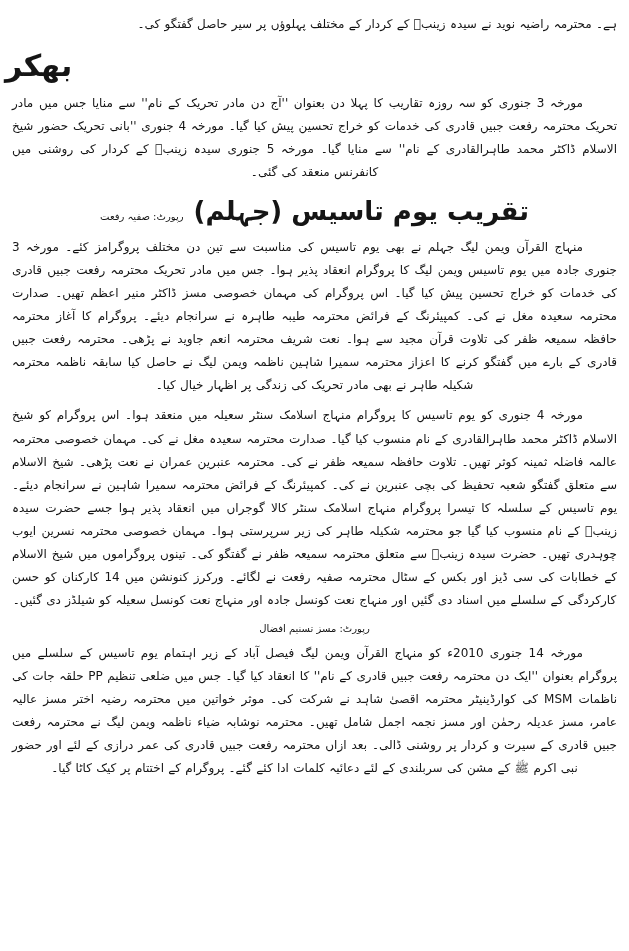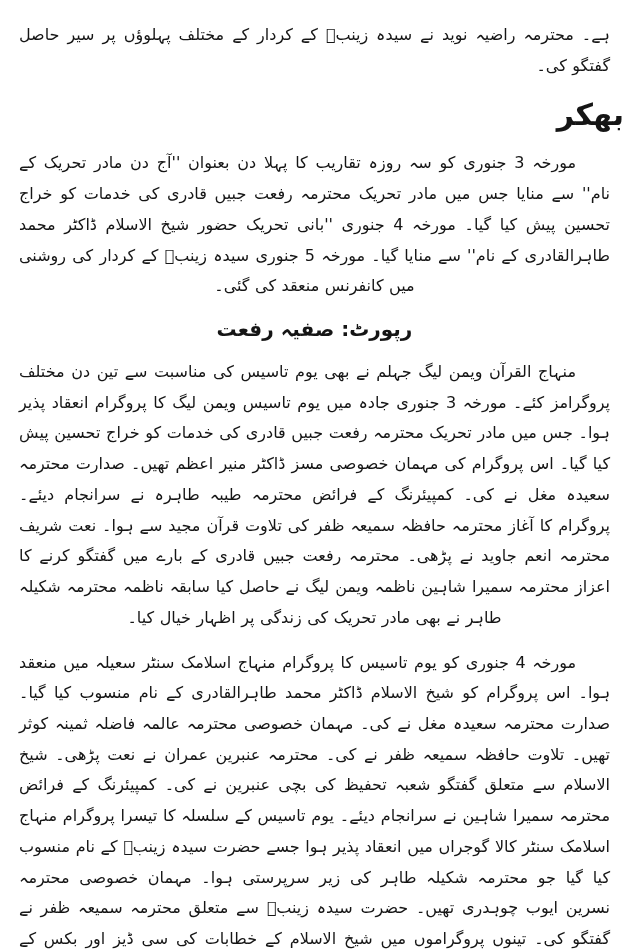--- a/index.html
+++ b/index.html
@@ -12,77 +12,79 @@
     min-height: 951px;
     box-sizing: border-box;
     background: #ffffff;
     color: #151515;
     direction: rtl;
     font-family: "DejaVu Sans", sans-serif;
     padding: 6px 5px 10px 5px;
     overflow: hidden;
   }
   .para {
-    margin: 14px;
-    font-size: 16px;
+    margin: 7px;
+    font-size: 12px;
     line-height: 1.92;
     text-align: justify;
     text-align-last: center;
     word-spacing: 0.5px;
   }
   .para.flush-start {
     text-align-last: right;
   }
   .para.indent {
     text-indent: 34px;
   }
   .h-city {
     margin: 10px 0 6px 0;
-    text-align: right;
+    text-align: left;
     font-size: 30px;
     font-weight: bold;
     line-height: 1.3;
   }
   .h-event {
     margin: 10px 0 6px 0;
     display: flex;
     justify-content: center;
     align-items: baseline;
     gap: 10px;
     line-height: 1.35;
   }
   .h-event .h-title {
     font-size: 26px;
     font-weight: bold;
     white-space: nowrap;
   }
   .h-event .h-report {
-    font-size: 20px;
-    font-weight: bold;
+    font-size: 10px;
+    font-weight: normal;
     white-space: nowrap;
   }
 </style>
 </head>
 <body>
 
 <div class="page">
 
   <p class="para flush-start">ہے۔ محترمہ راضیہ نوید نے سیدہ زینبؓ کے کردار کے مختلف پہلوؤں پر سیر حاصل گفتگو کی۔</p>
 
 
   <h2 class="h-city">بھکر</h2>
 
   <p class="para indent">مورخہ 3 جنوری کو سہ روزہ تقاریب کا پہلا دن بعنوان ''آج دن مادر تحریک کے نام'' سے منایا جس میں مادر تحریک محترمہ رفعت جبیں قادری کی خدمات کو خراج تحسین پیش کیا گیا۔ مورخہ 4 جنوری ''بانی تحریک حضور شیخ الاسلام ڈاکٹر محمد طاہرالقادری کے نام'' سے منایا گیا۔ مورخہ 5 جنوری سیدہ زینبؓ کے کردار کی روشنی میں کانفرنس منعقد کی گئی۔</p>
 
   <h2 class="h-event">
+    <span class="h-title">تقریب یوم تاسیس (جہلم)</span>
     <span class="h-report">رپورٹ: صفیہ رفعت</span>
   </h2>
 
   <p class="para indent">منہاج القرآن ویمن لیگ جہلم نے بھی یوم تاسیس کی مناسبت سے تین دن مختلف پروگرامز کئے۔ مورخہ 3 جنوری جادہ میں یوم تاسیس ویمن لیگ کا پروگرام انعقاد پذیر ہوا۔ جس میں مادر تحریک محترمہ رفعت جبیں قادری کی خدمات کو خراج تحسین پیش کیا گیا۔ اس پروگرام کی مہمان خصوصی مسز ڈاکٹر منیر اعظم تھیں۔ صدارت محترمہ سعیدہ مغل نے کی۔ کمپیئرنگ کے فرائض محترمہ طیبہ طاہرہ نے سرانجام دیئے۔ پروگرام کا آغاز محترمہ حافظہ سمیعہ ظفر کی تلاوت قرآن مجید سے ہوا۔ نعت شریف محترمہ انعم جاوید نے پڑھی۔ محترمہ رفعت جبیں قادری کے بارے میں گفتگو کرنے کا اعزاز محترمہ سمیرا شاہین ناظمہ ویمن لیگ نے حاصل کیا سابقہ ناظمہ محترمہ شکیلہ طاہر نے بھی مادر تحریک کی زندگی پر اظہار خیال کیا۔</p>
 
   <p class="para indent">مورخہ 4 جنوری کو یوم تاسیس کا پروگرام منہاج اسلامک سنٹر سعیلہ میں منعقد ہوا۔ اس پروگرام کو شیخ الاسلام ڈاکٹر محمد طاہرالقادری کے نام منسوب کیا گیا۔ صدارت محترمہ سعیدہ مغل نے کی۔ مہمان خصوصی محترمہ عالمہ فاضلہ ثمینہ کوثر تھیں۔ تلاوت حافظہ سمیعہ ظفر نے کی۔ محترمہ عنبرین عمران نے نعت پڑھی۔ شیخ الاسلام سے متعلق گفتگو شعبہ تحفیظ کی بچی عنبرین نے کی۔ کمپیئرنگ کے فرائض محترمہ سمیرا شاہین نے سرانجام دیئے۔ یوم تاسیس کے سلسلہ کا تیسرا پروگرام منہاج اسلامک سنٹر کالا گوجراں میں انعقاد پذیر ہوا جسے حضرت سیدہ زینبؓ کے نام منسوب کیا گیا جو محترمہ شکیلہ طاہر کی زیر سرپرستی ہوا۔ مہمان خصوصی محترمہ نسرین ایوب چوہدری تھیں۔ حضرت سیدہ زینبؓ سے متعلق محترمہ سمیعہ ظفر نے گفتگو کی۔ تینوں پروگراموں میں شیخ الاسلام کے خطابات کی سی ڈیز اور بکس کے سٹال محترمہ صفیہ رفعت نے لگائے۔ ورکرز کنونشن میں 14 کارکنان کو حسن کارکردگی کے سلسلے میں اسناد دی گئیں اور منہاج نعت کونسل جادہ اور منہاج نعت کونسل سعیلہ کو شیلڈز دی گئیں۔</p>
 
   <h2 class="h-event">
+    <span class="h-report">رپورٹ: مسز تسنیم افضال</span>
   </h2>
 
   <p class="para indent">مورخہ 14 جنوری 2010ء کو منہاج القرآن ویمن لیگ فیصل آباد کے زیر اہتمام یوم تاسیس کے سلسلے میں پروگرام بعنوان ''ایک دن محترمہ رفعت جبیں قادری کے نام'' کا انعقاد کیا گیا۔ جس میں ضلعی تنظیم PP حلقہ جات کی ناظمات MSM کی کوارڈینیٹر محترمہ اقصیٰ شاہد نے شرکت کی۔ موثر خواتین میں محترمہ رضیہ اختر مسز عالیہ عامر، مسز عدیلہ رحمٰن اور مسز نجمہ اجمل شامل تھیں۔ محترمہ نوشابہ ضیاء ناظمہ ویمن لیگ نے محترمہ رفعت جبیں قادری کے سیرت و کردار پر روشنی ڈالی۔ بعد ازاں محترمہ رفعت جبیں قادری کی عمر درازی کے لئے اور حضور نبی اکرم ﷺ کے مشن کی سربلندی کے لئے دعائیہ کلمات ادا کئے گئے۔ پروگرام کے اختتام پر کیک کاٹا گیا۔</p>
 
 </div>
 
 </body></html>

